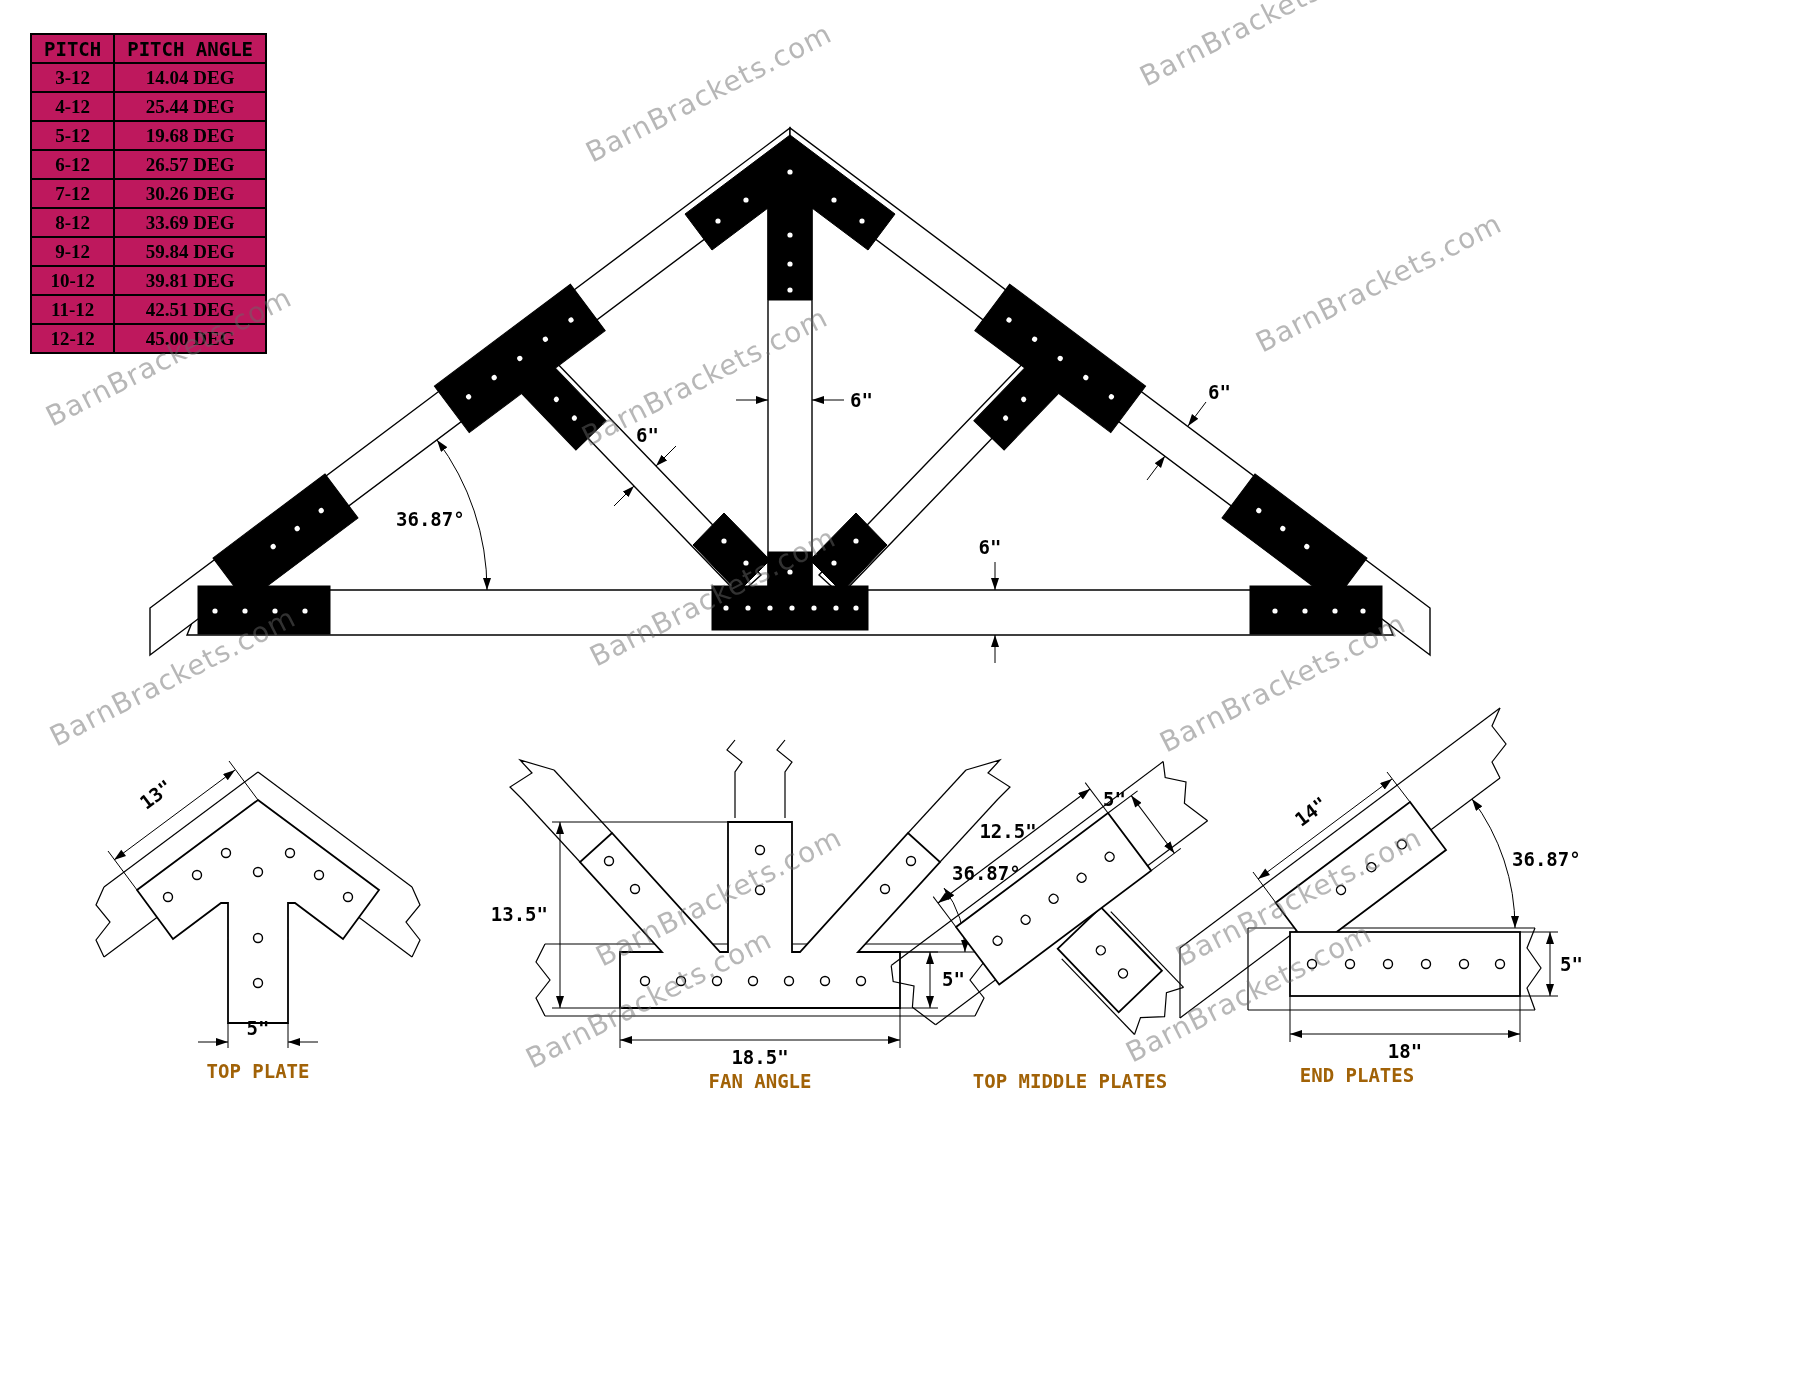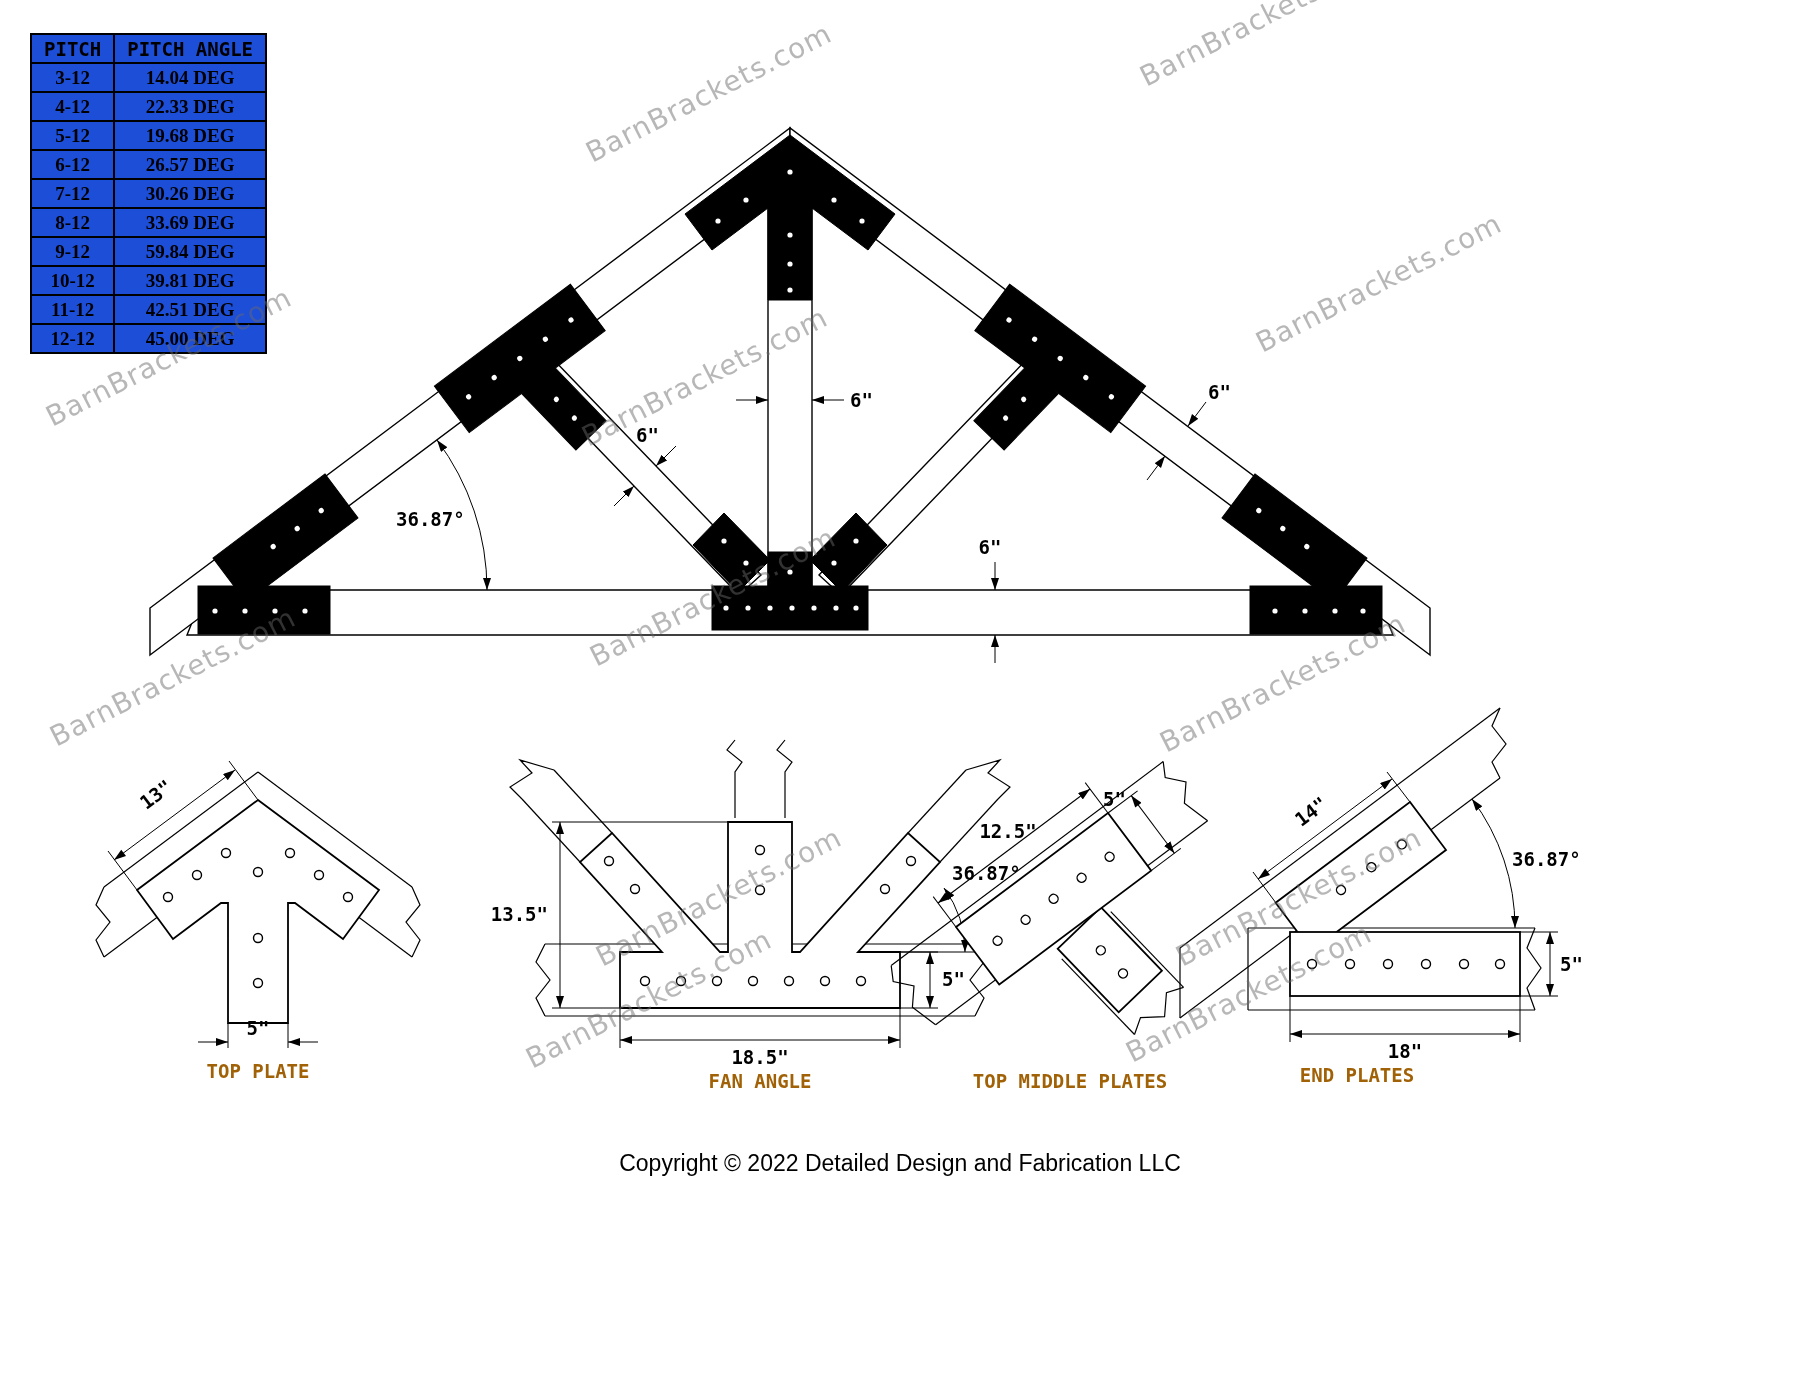--- a/index.html
+++ b/index.html
@@ -2,21 +2,21 @@
 <html><head>
 <meta charset="utf-8">
 <style>
   html,body{margin:0;padding:0;background:#fff;}
   .page{position:relative;width:1800px;height:1391px;background:#fff;overflow:hidden;
         font-family:"DejaVu Sans Mono",monospace;}
   svg{position:absolute;left:0;top:0;}
 
   
   .pitch-table{position:absolute;left:30px;top:33px;border-collapse:collapse;
-               font:bold 19px "DejaVu Sans Mono",monospace;background:#1d4ed8;}
+               font:bold 19px "DejaVu Sans Mono",monospace;background:#be185d;}
   .pitch-table th,.pitch-table td{border:2px solid #000;padding:1px 12px;height:25px;}
   .pitch-table th{text-align:left;}
   .pitch-table td{text-align:center;font-family:Liberation Serif, serif;}
 
   
   .member{fill:#fff;stroke:#000;stroke-width:1.4;stroke-linejoin:miter;}
   .plate{fill:#000;stroke:#000;stroke-width:1;}
   .hole{fill:#fff;stroke:none;}
   .outline{fill:#fff;stroke:#000;stroke-width:1.8;stroke-linejoin:miter;}
   .dhole{fill:#fff;stroke:#000;stroke-width:1.4;}
@@ -329,21 +329,21 @@
         <th>PITCH ANGLE</th>
       </tr>
     </thead>
     <tbody>
       <tr>
           <td>3-12</td>
           <td>14.04 DEG</td>
         </tr>
       <tr>
           <td>4-12</td>
-          <td>22.33 DEG</td>
+          <td>25.44 DEG</td>
         </tr>
       <tr>
           <td>5-12</td>
           <td>19.68 DEG</td>
         </tr>
       <tr>
           <td>6-12</td>
           <td>26.57 DEG</td>
         </tr>
       <tr>
@@ -384,15 +384,14 @@
   <div class="wm" style="left:584px;top:422px;">BarnBrackets.com</div>
   <div class="wm" style="left:48px;top:402px;">BarnBrackets.com</div>
   <div class="wm" style="left:592px;top:642px;">BarnBrackets.com</div>
   <div class="wm" style="left:52px;top:722px;">BarnBrackets.com</div>
   <div class="wm" style="left:1162px;top:728px;">BarnBrackets.com</div>
   <div class="wm" style="left:598px;top:942px;">BarnBrackets.com</div>
   <div class="wm" style="left:1178px;top:942px;">BarnBrackets.com</div>
   <div class="wm" style="left:528px;top:1044px;">BarnBrackets.com</div>
   <div class="wm" style="left:1128px;top:1038px;">BarnBrackets.com</div>
 
-  <div class="copyright">Copyright © 2022 Detailed Design and Fabrication LLC</div>
 
 </div>
 
 </body></html>

